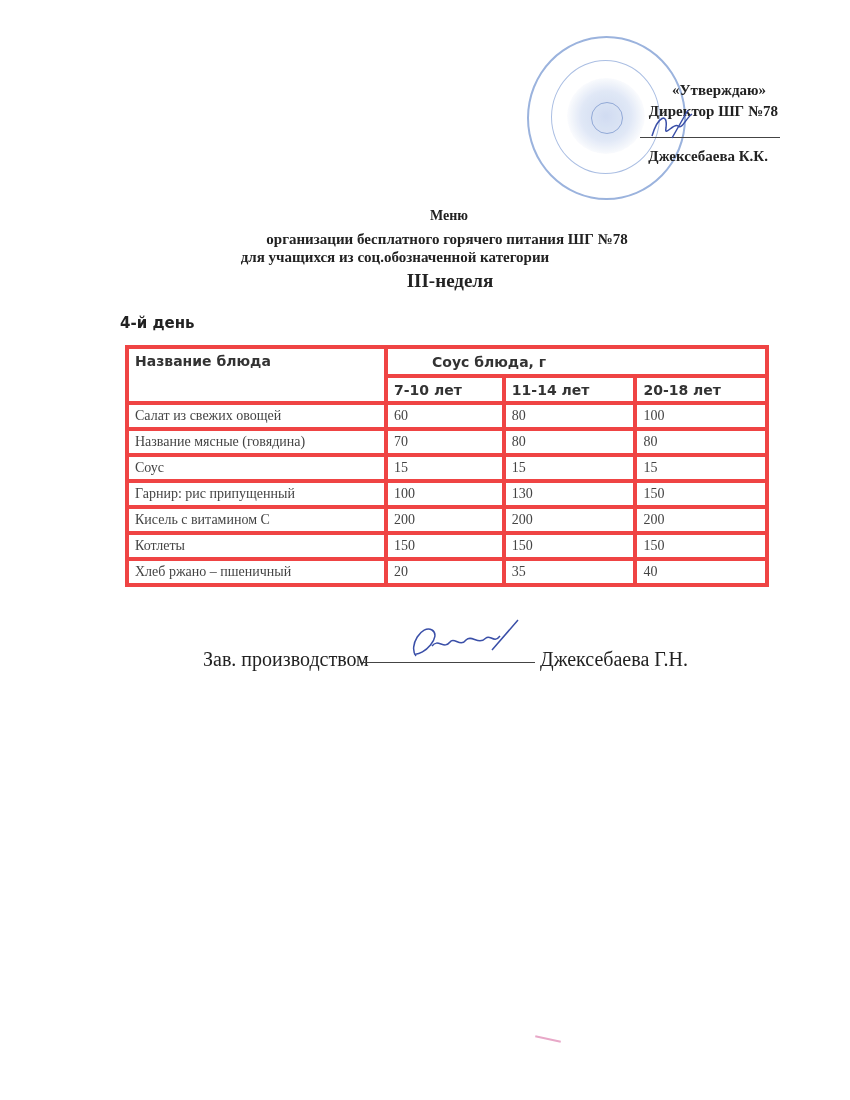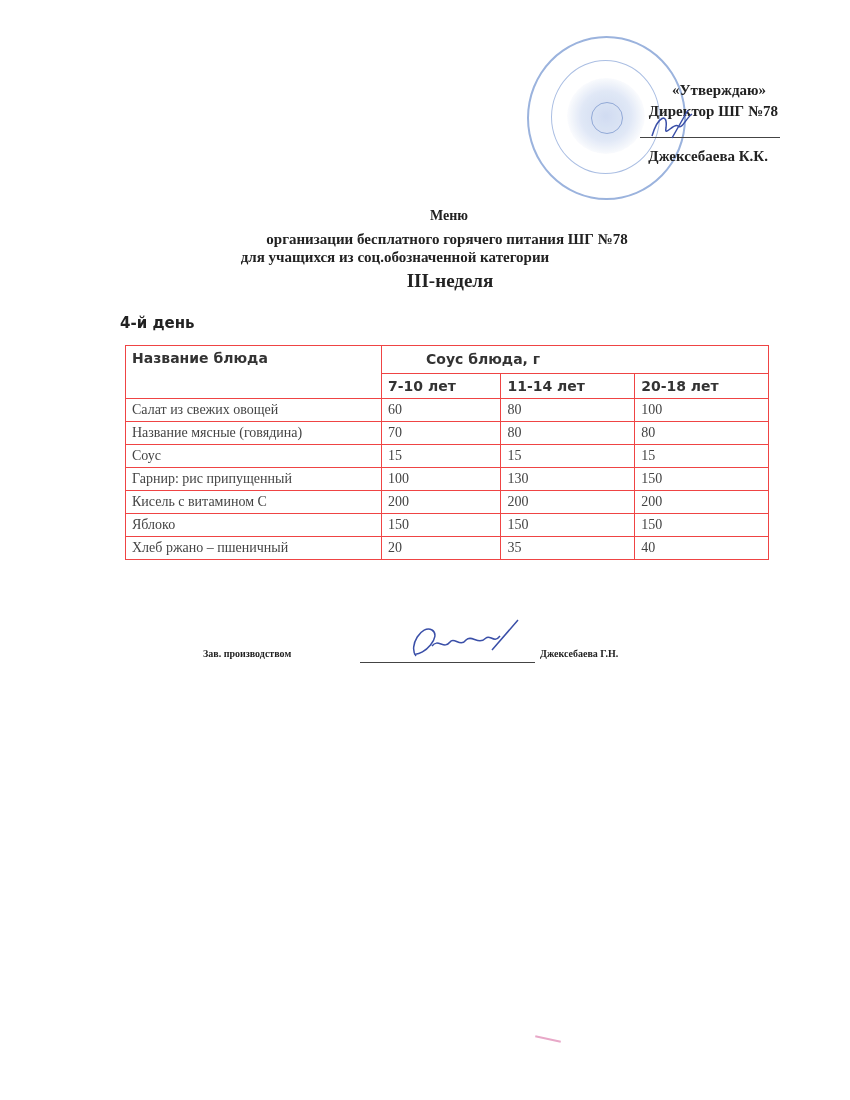--- a/index.html
+++ b/index.html
@@ -20,26 +20,26 @@
   .approve .line3 { position:absolute; right:12px; top:66px; }
   .sig1 { position:absolute; left:648px; top:108px; }
   .title { position:absolute; left:0; width:850px; text-align:center; font-weight:bold; }
   .t1 { top:208px; font-size:14px; left:24px; }
   .t2 { top:231px; font-size:15px; left:22px; }
   .t3 { top:249px; font-size:15px; left:-30px; }
   .t4 { top:270px; font-size:19px; left:25px; }
   .day { position:absolute; left:120px; top:298px; font-weight:bold; font-size:16px; font-family:"DejaVu Sans", sans-serif; font-size:15px;margin-top:16px; }
   table.menu { position:absolute; left:125px; top:345px; width:644px; border-collapse:collapse;
                font-size:14px; color:#444; }
-  table.menu td, table.menu th { border:1px solid #ef4444; padding:1px 6px; text-align:left; height:20px; }
+  table.menu td, table.menu th { border:4px solid #ef4444; padding:1px 6px; text-align:left; height:20px; }
   table.menu th { font-family:"DejaVu Sans", sans-serif; font-weight:bold; font-size:14px; color:#333; }
   table.menu th.name { vertical-align:top; width:243px; height:47px; padding-top:4px; }
   table.menu th.out { padding-left:44px; height:22px; }
   table.menu td { font-family:"Liberation Serif", serif;margin-left:28px; }
-  .footer { position:absolute; top:648px; font-weight:bold; font-size:10px; }
+  .footer { position:absolute; top:648px; font-weight:normal; font-size:20px; }
   .f1 { left:203px; }
   .f2 { left:540px; }
   .fline { position:absolute; left:360px; top:662px; width:175px; border-top:1px solid #444; }
   .sig2 { position:absolute; left:402px; top:616px; }
   .mark { position:absolute; left:535px; top:1038px; width:26px; height:2px; background:#e8a8c8; transform:rotate(12deg); }
 </style>
 </head>
 <body>
 
 <div class="stamp">
@@ -99,21 +99,21 @@
     <td>130</td>
     <td>150</td>
   </tr>
   <tr>
     <td>Кисель с витамином С</td>
     <td>200</td>
     <td>200</td>
     <td>200</td>
   </tr>
   <tr>
-    <td>Яблоко</td>
+    <td>Котлеты</td>
     <td>150</td>
     <td>150</td>
     <td>150</td>
   </tr>
   <tr>
     <td>Хлеб ржано – пшеничный</td>
     <td>20</td>
     <td>35</td>
     <td>40</td>
   </tr>

